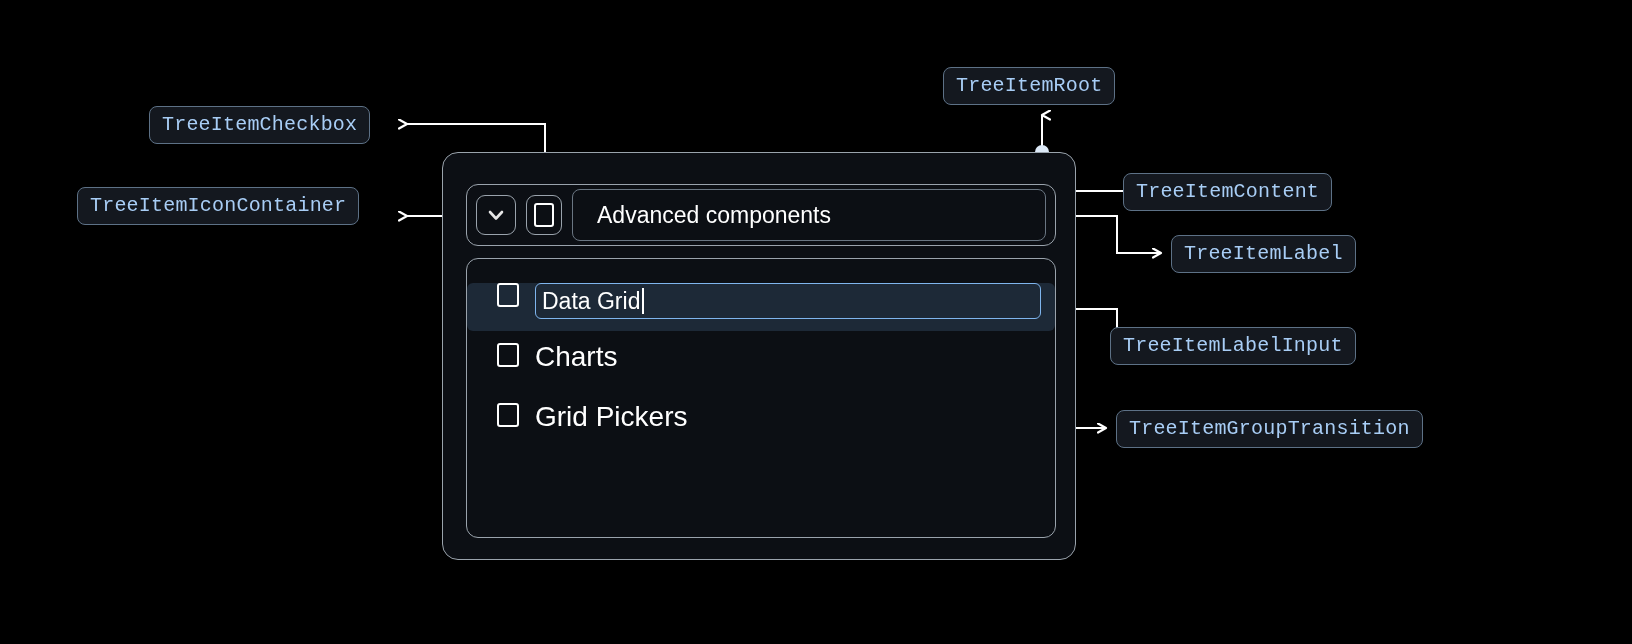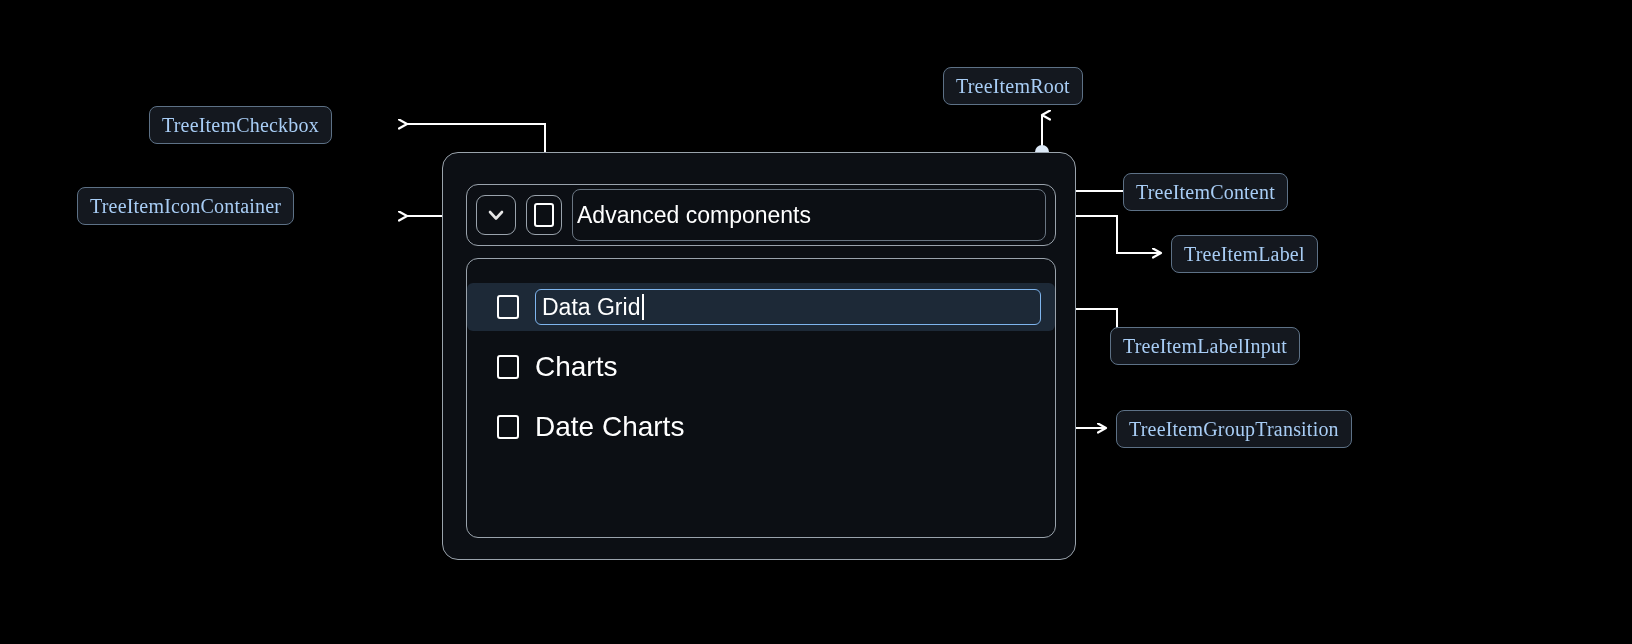--- a/index.html
+++ b/index.html
@@ -21,21 +21,21 @@
     box-sizing: border-box;
     display: flex;
     align-items: center;
     justify-content: center;
     padding: 0 12px;
     height: 38px;
     border-radius: 8px;
     background: #14181f;
     border: 1.5px solid #5d7186;
     color: #a8cdf5;
-    font-family: Liberation Serif, serif;
+    font-family: Liberation Mono, monospace;
     font-size: 20px;
     letter-spacing: 0.2px;
     white-space: nowrap;
     line-height: 1;
   }
 
   
   #connectors {
     position: absolute;
     left: 0;
@@ -109,21 +109,21 @@
   }
 
   #tree-item-label {
     box-sizing: border-box;
     flex: 1 1 auto;
     height: 52px;
     border: 1.5px solid #6a7682;
     border-radius: 8px;
     display: flex;
     align-items: center;
-    padding-left: 4px;
+    padding-left: 24px;
     color: #ffffff;
     font-size: 23px;
     background: transparent;
   }
 
   
   #group-transition {
     box-sizing: border-box;
     position: absolute;
     left: 466px;
@@ -133,21 +133,21 @@
     border: 1.5px solid #9aa3ac;
     border-radius: 12px;
     padding-top: 24px;
     overflow: hidden;
   }
 
   .child-row {
     box-sizing: border-box;
     height: 48px;
     display: flex;
-    align-items: center;
+    align-items: flex-start;
     gap: 16px;
     padding-left: 30px;
     margin-bottom: 12px;
     border-radius: 6px;
   }
   .child-row.selected {
     background: #1d2937;
   }
   .child-cb {
     box-sizing: border-box;
@@ -273,17 +273,17 @@
     </span>
   </div>
 
   <div class="child-row">
     <span class="child-cb"></span>
     <span class="child-label">Charts</span>
   </div>
 
   <div class="child-row">
     <span class="child-cb"></span>
-    <span class="child-label">Date Charts</span>
+    <span class="child-label">Grid Pickers</span>
   </div>
 
 
 </div>
 
 </body></html>

